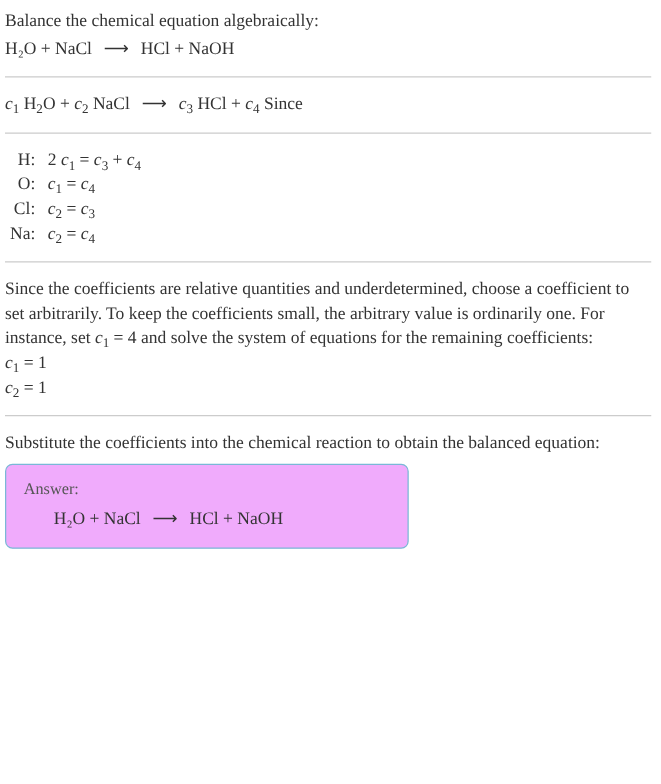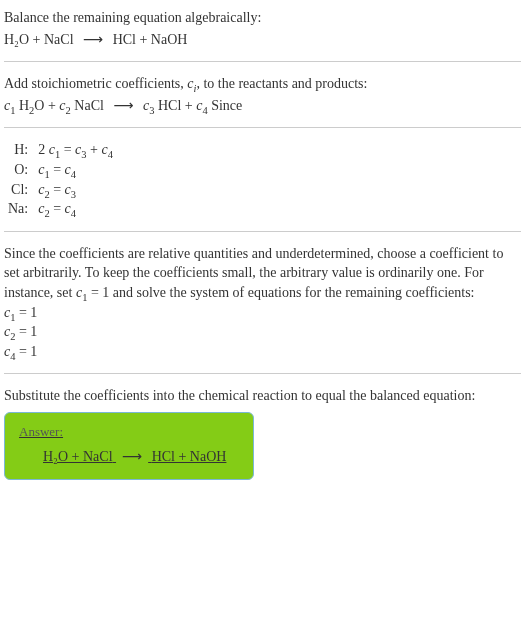--- a/index.html
+++ b/index.html
@@ -45,54 +45,50 @@
     }
     .eq-table td:first-child {
       text-align: right;
       padding-right: 6px;
     }
     .coeff-list div {
       margin: 0;
     }
     .answer-box {
       border: 1px solid #7ab8d6;
-      background: #84cc16;
+      background: #f0abfc;
       border-radius: 6px;
       padding: 10px 14px 12px 14px;
-      width: 250px;
+      width: 323px;
       margin-top: 6px;
-      text-decoration: underline;
     }
     .answer-label {
       color: #555;
       font-size: 13px;
       margin-bottom: 6px;
     }
     .answer-eq {
       padding-left: 24px;
     }
   </style>
 </head>
 <body>
 
 <div class="section">
-  <div>Balance the remaining equation algebraically:</div>
+  <div>Balance the chemical equation algebraically:</div>
   <div class="equation-line">
     <span>H₂O + NaCl</span>
     <span class="arrow">⟶</span>
     <span>HCl + NaOH</span>
   </div>
 </div>
 
 <hr>
 
 <div class="section">
-  <div>
-    <span>Add stoichiometric coefficients, </span><span class="ital">c</span><span class="ital sub">i</span><span>, to the reactants and products:</span>
-  </div>
   <div class="equation-line">
     <span class="ital">c</span><span class="sub">1</span><span> H</span><span class="sub">2</span><span>O + </span><span class="ital">c</span><span class="sub">2</span><span> NaCl </span><span class="arrow">⟶</span><span class="ital"> c</span><span class="sub">3</span><span> HCl + </span><span class="ital">c</span><span class="sub">4</span><span> Since</span>
   </div>
 </div>
 
 <hr>
 
 <div class="section">
   <table class="eq-table">
     <tbody>
@@ -113,33 +109,32 @@
       <td><span class="ital">c</span><span class="sub">2</span><span> = </span><span class="ital">c</span><span class="sub">4</span></td>
     </tr>
   </tbody>
     </table>
 </div>
 
 <hr>
 
 <div class="section">
   <div>
-    <span>Since the coefficients are relative quantities and underdetermined, choose a coefficient to set arbitrarily. To keep the coefficients small, the arbitrary value is ordinarily one. For instance, set </span><span class="ital">c</span><span class="sub">1</span><span> = 1 and solve the system of equations for the remaining coefficients:</span>
+    <span>Since the coefficients are relative quantities and underdetermined, choose a coefficient to set arbitrarily. To keep the coefficients small, the arbitrary value is ordinarily one. For instance, set </span><span class="ital">c</span><span class="sub">1</span><span> = 4 and solve the system of equations for the remaining coefficients:</span>
   </div>
   <div class="coeff-list">
     <div><span class="ital">c</span><span class="sub">1</span><span> = 1</span></div>
     <div><span class="ital">c</span><span class="sub">2</span><span> = 1</span></div>
-    <div><span class="ital">c</span><span class="sub">4</span><span> = 1</span></div>
   </div>
 </div>
 
 <hr>
 
 <div class="section">
-  <div>Substitute the coefficients into the chemical reaction to equal the balanced equation:</div>
+  <div>Substitute the coefficients into the chemical reaction to obtain the balanced equation:</div>
   <div class="answer-box">
     <div class="answer-label">Answer:</div>
     <div class="answer-eq">
       <span>H₂O + NaCl</span>
       <span class="arrow">⟶</span>
       <span>HCl + NaOH</span>
     </div>
   </div>
 </div>
 

